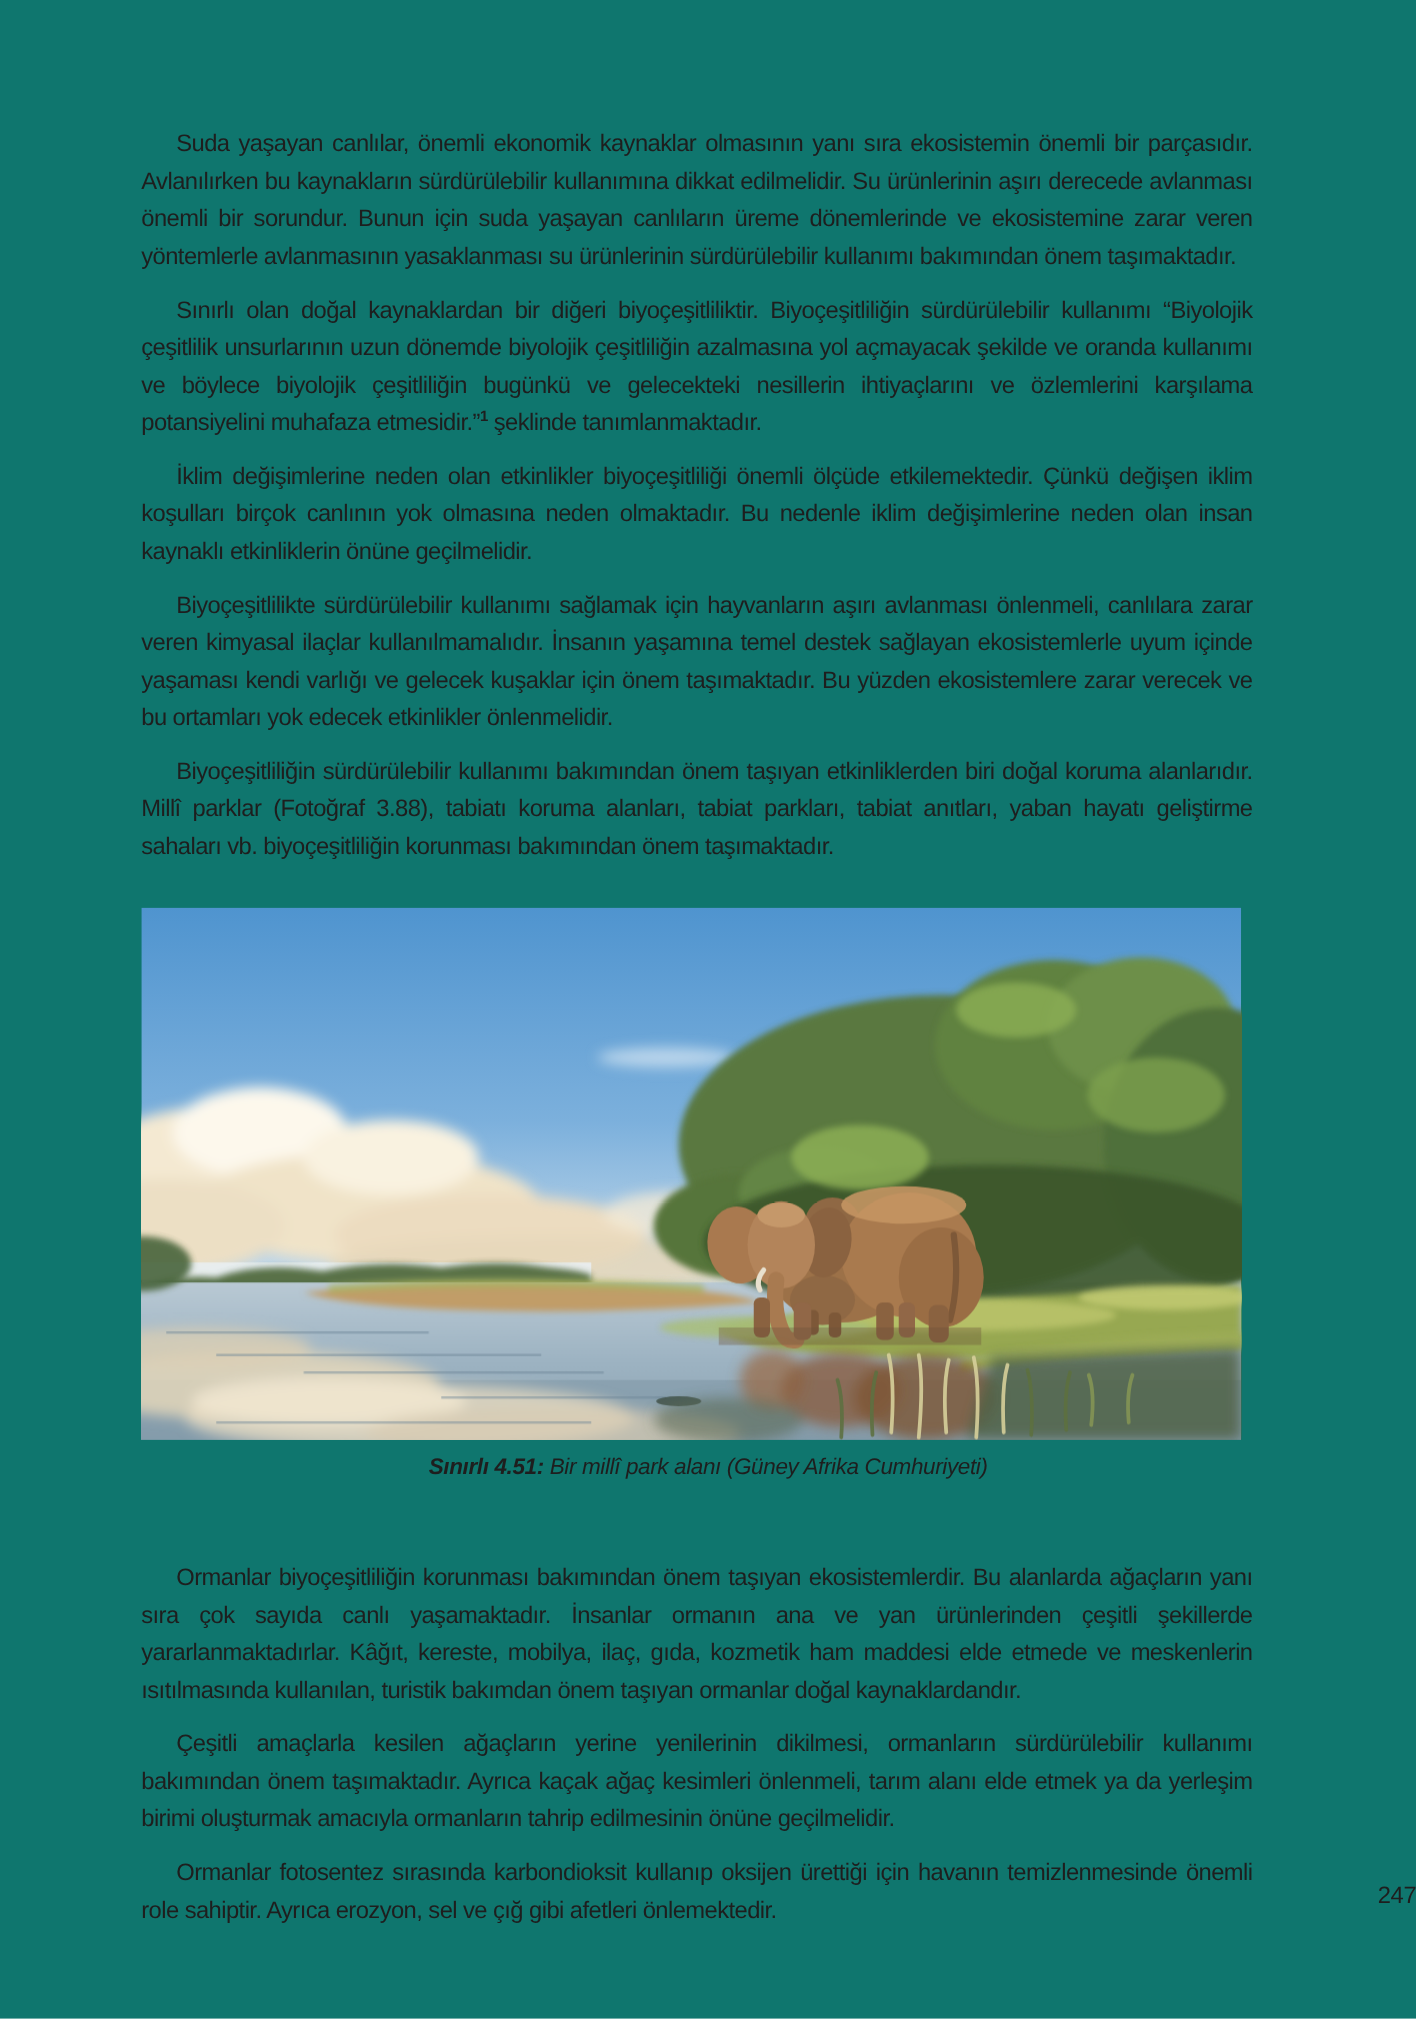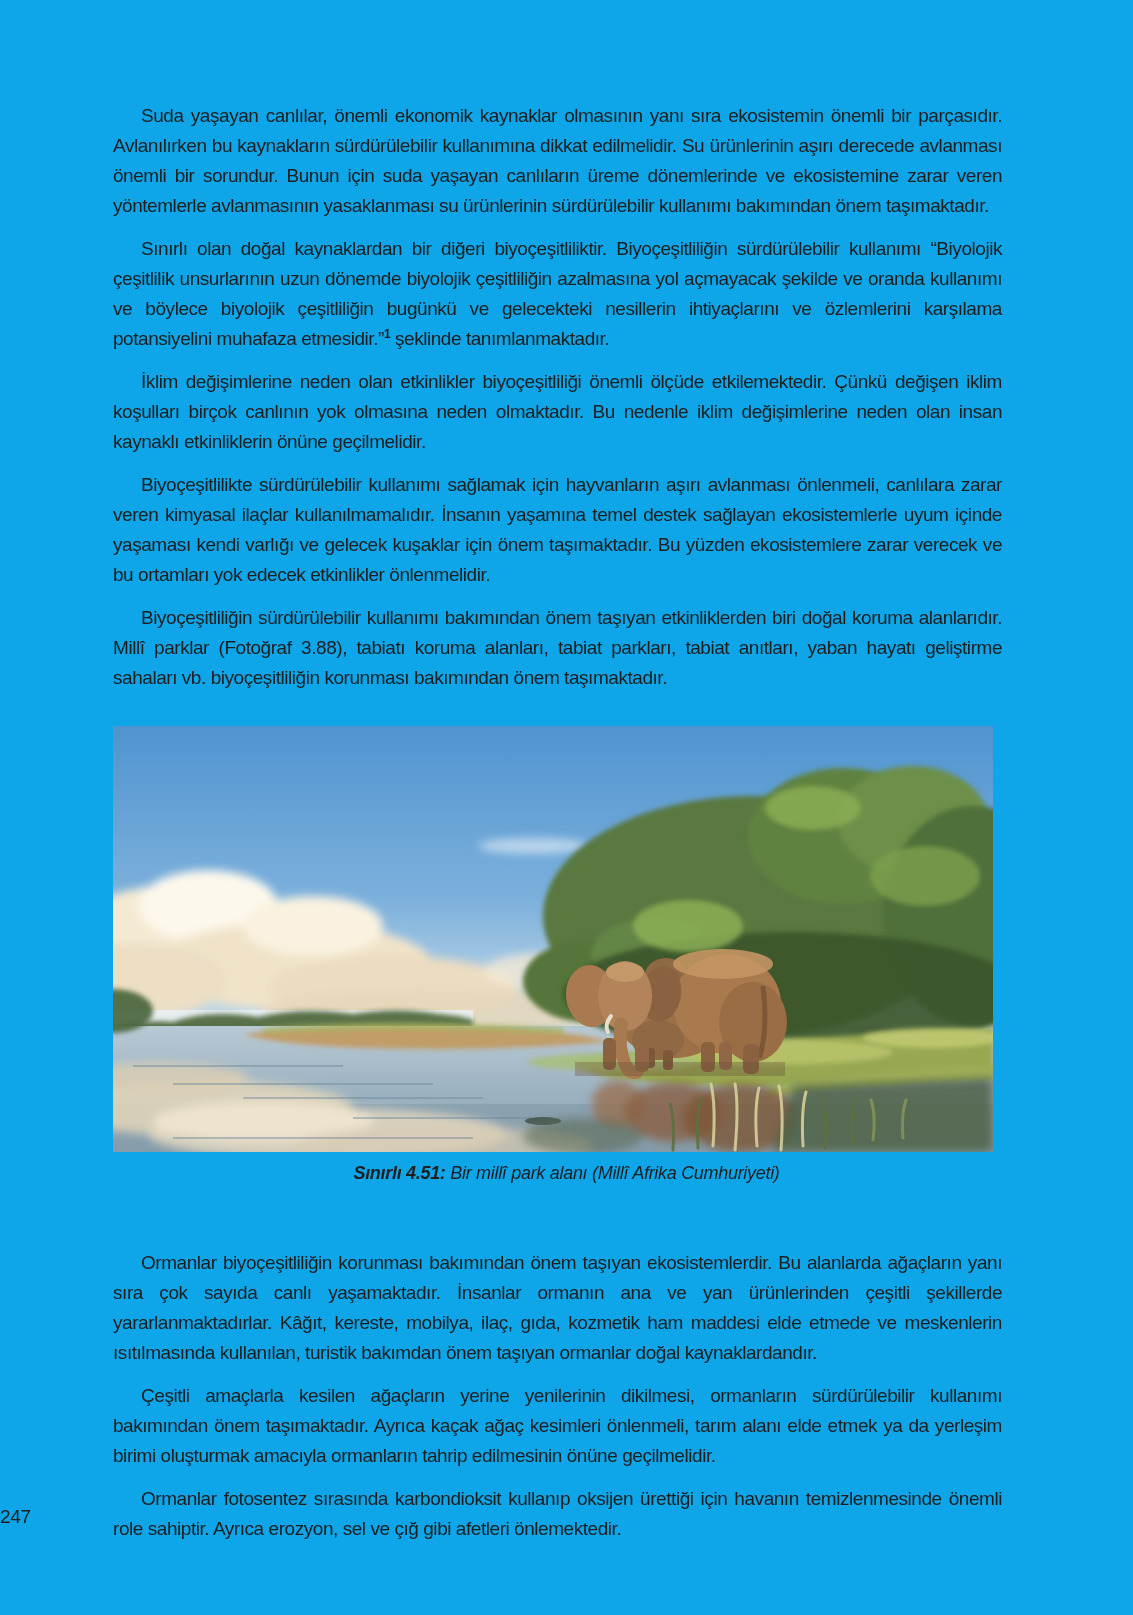--- a/index.html
+++ b/index.html
@@ -1,17 +1,17 @@
 <!DOCTYPE html>
 <html lang="tr"><head>
 <meta charset="utf-8">
 <style>
   html,body{margin:0;padding:0;background:#ffffff;}
   body{font-family:"Liberation Sans", sans-serif; color:#1e1e1e;}
-  .page{position:relative;width:1133px;height:1615px;background:#0ea5e9;overflow:hidden;}
+  .page{position:relative;width:1133px;height:1615px;background:#0f766e;overflow:hidden;}
   .textcol{position:absolute;left:113px;width:889px;}
   .block1{top:101px;}
   .block2{top:1248px;}
   p.body{
     margin:0 0 13px 0;
     font-size:19px;
     line-height:30px;
     letter-spacing:-0.45px;
     text-align:justify;
     text-indent:28px;
@@ -23,21 +23,21 @@
     overflow:hidden;
   }
   .caption{
     position:absolute;left:0;top:1160px;width:1133px;
     text-align:center;font-size:18px;line-height:26px;letter-spacing:-0.3px;
     font-style:italic;color:#1e1e1e;
   }
   .caption .cap-label{font-weight:bold;}
   .pagenum{
     position:absolute;left:0;top:1506px;width:1133px;
-    text-align:left;font-size:19px;letter-spacing:-0.3px;color:#1e1e1e;
+    text-align:right;font-size:19px;letter-spacing:-0.3px;color:#1e1e1e;
   }
 </style>
 </head>
 <body>
 
 <div class="page">
 
   <div class="textcol block1">
     <p class="body">Suda yaşayan canlılar, önemli ekonomik kaynaklar olmasının yanı sıra ekosistemin önemli bir parçasıdır. Avlanılırken bu kaynakların sürdürülebilir kullanımına dikkat edilmelidir. Su ürünlerinin aşırı derecede avlanması önemli bir sorundur. Bunun için suda yaşayan canlıların üreme dönemlerinde ve ekosistemine zarar veren yöntemlerle avlanmasının yasaklanması su ürünlerinin sürdürülebilir kullanımı bakımından önem taşımaktadır.</p>
     <p class="body"><span>Sınırlı olan doğal kaynaklardan bir diğeri biyoçeşitliliktir. Biyoçeşitliliğin sürdürülebilir kullanımı “Biyolojik çeşitlilik unsurlarının uzun dönemde biyolojik çeşitliliğin azalmasına yol açmayacak şekilde ve oranda kullanımı ve böylece biyolojik çeşitliliğin bugünkü ve gelecekteki nesillerin ihtiyaçlarını ve özlemlerini karşılama potansiyelini muhafaza etmesidir.”</span><sup>1</sup><span> şeklinde tanımlanmaktadır.</span></p>
@@ -171,21 +171,21 @@
       </g>
 
       <g stroke-linecap="round">
         <path d="M600,420 q3,-40 -2,-62 M622,424 q4,-44 0,-66 M644,420 q-3,-38 2,-58 M668,424 q3,-42 -2,-64 M690,420 q-2,-36 3,-54" stroke="#d6cf9a" stroke-width="3" fill="none" opacity="0.9"></path>
         <path d="M560,424 q2,-30 -3,-46 M585,422 q-2,-32 3,-50 M712,422 q2,-34 -3,-52 M740,418 q-2,-30 3,-46" stroke="#5d7040" stroke-width="3" fill="none" opacity="0.9"></path>
         <path d="M760,414 q3,-26 -2,-40 M790,412 q-2,-24 3,-38" stroke="#8a9a55" stroke-width="3" fill="none" opacity="0.8"></path>
       </g>
     </svg>
   </figure>
 
-  <div class="caption"><span class="cap-label">Sınırlı 4.51:</span><span> Bir millî park alanı (Millî Afrika Cumhuriyeti)</span></div>
+  <div class="caption"><span class="cap-label">Sınırlı 4.51:</span><span> Bir millî park alanı (Güney Afrika Cumhuriyeti)</span></div>
 
   <div class="textcol block2">
     <p class="body">Ormanlar biyoçeşitliliğin korunması bakımından önem taşıyan ekosistemlerdir. Bu alanlarda ağaçların yanı sıra çok sayıda canlı yaşamaktadır. İnsanlar ormanın ana ve yan ürünlerinden çeşitli şekillerde yararlanmaktadırlar. Kâğıt, kereste, mobilya, ilaç, gıda, kozmetik ham maddesi elde etmede ve meskenlerin ısıtılmasında kullanılan, turistik bakımdan önem taşıyan ormanlar doğal kaynaklardandır.</p>
     <p class="body">Çeşitli amaçlarla kesilen ağaçların yerine yenilerinin dikilmesi, ormanların sürdürülebilir kullanımı bakımından önem taşımaktadır. Ayrıca kaçak ağaç kesimleri önlenmeli, tarım alanı elde etmek ya da yerleşim birimi oluşturmak amacıyla ormanların tahrip edilmesinin önüne geçilmelidir.</p>
     <p class="body">Ormanlar fotosentez sırasında karbondioksit kullanıp oksijen ürettiği için havanın temizlenmesinde önemli role sahiptir. Ayrıca erozyon, sel ve çığ gibi afetleri önlemektedir.</p>
   </div>
 
   <div class="pagenum">247</div>
 
 </div>

